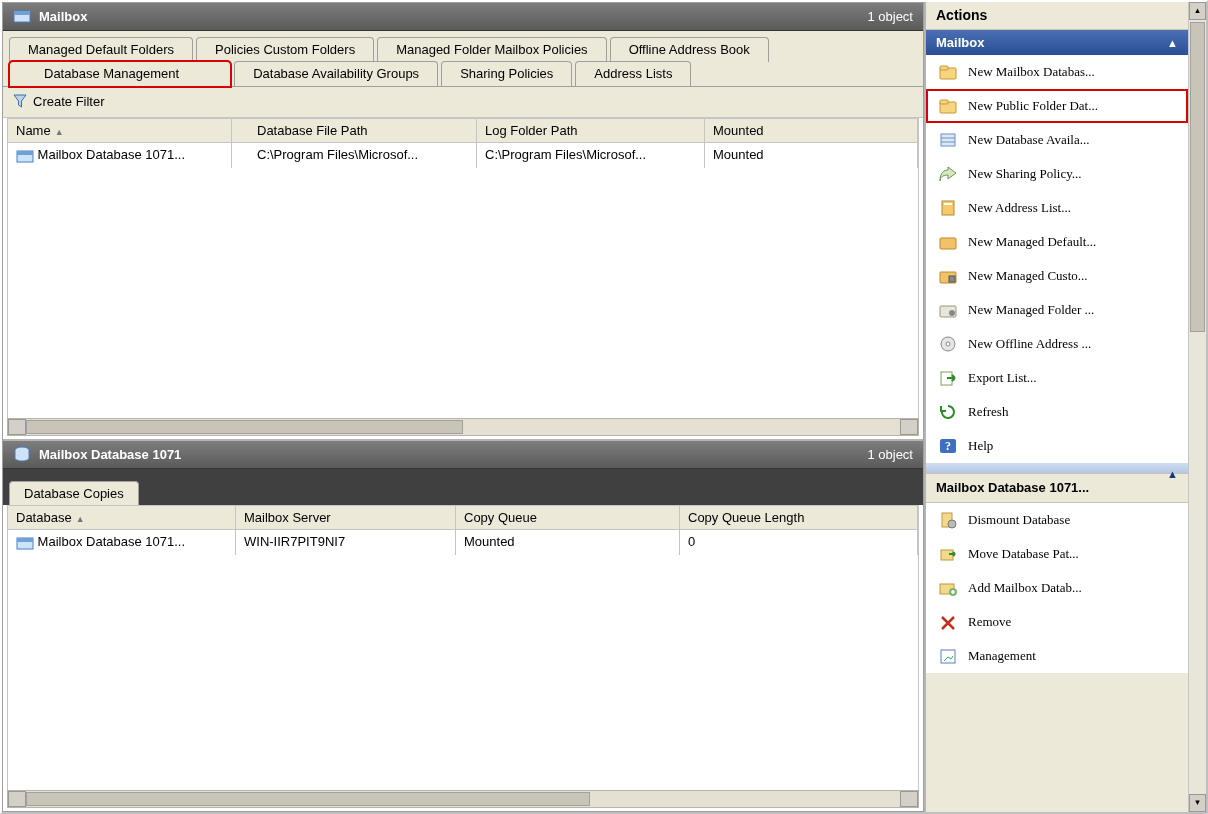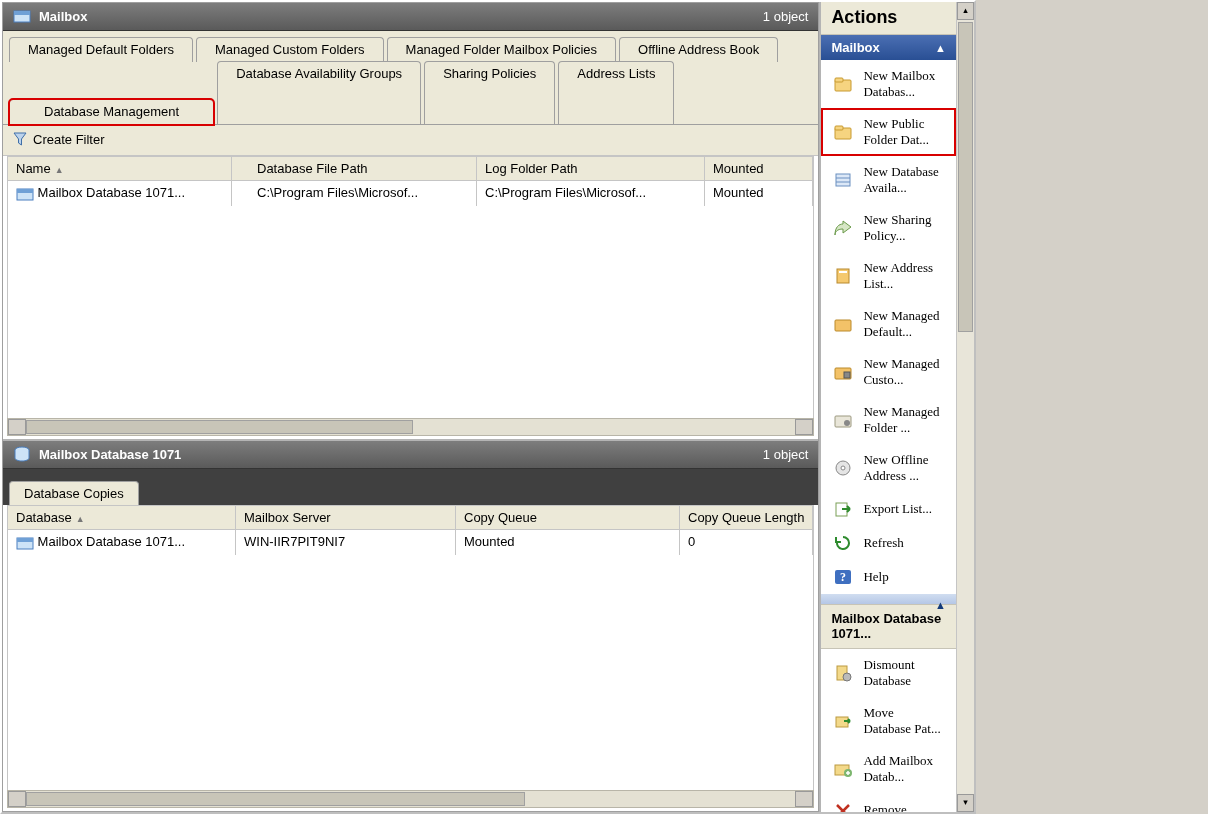--- a/index.html
+++ b/index.html
@@ -1,37 +1,37 @@
 <!DOCTYPE html>
 <html><head>
 <meta charset="utf-8">
 <style>
   * { box-sizing: border-box; margin: 0; padding: 0; }
   body { font-family: Tahoma, Verdana, sans-serif; font-size: 13px; background: #d4d0c8; overflow: hidden; }
-  .main-container { display: flex; width: 976px; height: 814px; border: 2px solid #bfbfbf; border-top: 2px solid #fff; border-left: 2px solid #fff; }
+  .main-container { display: flex; width: 1208px; height: 814px; border: 2px solid #bfbfbf; border-top: 2px solid #fff; border-left: 2px solid #fff; }
   .left-panel { flex: 1; display: flex; flex-direction: column; border: 1px solid #9f9f9f; background: #fff; }
   .right-panel { width: 282px; display: flex; border-left: 2px solid #b4b4b4; border-top-color:#fff;}
   .right-content { flex:1; display:flex; flex-direction:column; background:#ece9d8;}
   .right-scroll { width: 18px; background: #e8e5d9; border-left:1px solid #c5c5c5; position:relative;}
   .right-scroll .thumb { position:absolute; top:20px; left:1px; right:1px; height:310px; background:#c8c5b8; border:1px solid #a0a0a0;}
   .right-scroll .btn { position:absolute; left:0; right:0; height:18px; background:#d4d0c8; border:1px solid #999; font-size:9px; text-align:center; line-height:14px;}
   .right-scroll .btn.up{top:0;} .right-scroll .btn.down{bottom:0;}
 
   
   .panel-titlebar { background: linear-gradient(to bottom,#7d7d7d,#5a5a5a); color:#fff; font-weight:bold; padding:5px 10px 6px 10px; display:flex; align-items:center; justify-content:space-between; border-bottom:1px solid #333; }
   .panel-titlebar .lft{display:flex;align-items:center;gap:8px;}
   .panel-titlebar .count{font-weight:normal;}
   .tb-icon { width:18px; height:16px; display:inline-block; }
 
   
   .tabs-area{background:#ece9d8; border-bottom:1px solid #9f9f9f; padding-top:6px;}
   .tab-row{display:flex; gap:0; padding:0 6px;}
   .tab{ padding:4px 18px 5px 18px; background:#ece9d8; border:1px solid #9f9f9f; border-bottom:none; border-radius:4px 4px 0 0; margin-right:3px; cursor:pointer; white-space:nowrap;}
   .tab-row.row2{margin-top:-1px;}
-  .tab.active{background:#ece9d8; position:relative; z-index:2; border-bottom:1px solid #ece9d8; margin-bottom:-1px; padding-left:34px; padding-right:34px;margin-top:38px;}
+  .tab.active{background:#ece9d8; position:relative; z-index:2; border-bottom:1px solid #ece9d8; margin-bottom:-1px; padding-left:34px; padding-right:51px;}
   .tab.highlight{ outline:2px solid #d80000; outline-offset:-1px;}
 
   .filter-bar{background:#ece9d8; padding:7px 10px; display:flex; align-items:flex-start; gap:6px; border-bottom:1px solid #c5c5c5;}
   .filter-icon{width:14px;height:16px;}
 
   
   .grid-wrap{flex:1; display:flex; flex-direction:column; background:#fef9c3; margin:0 4px 3px 4px;}
   .grid-head{display:flex; background:#ece9d8; border:1px solid #c5c5c5;}
   .grid-head .col, .grid-row .cell{padding:4px 8px; border-right:1px solid #c5c5c5; overflow:hidden; text-overflow:ellipsis; white-space:nowrap;}
   .grid-head .col{cursor:pointer;}
@@ -47,21 +47,21 @@
   .col-a{width:224px;} .col-b{width:228px;margin-left:17px;} .col-c{width:228px;} .col-d{flex:1;}
   .col2-a{width:228px;} .col2-b{width:220px;} .col2-c{width:224px;} .col2-d{flex:1;}
 
   
   .lower{border-top:2px solid #b4b4b4;display:flex;flex-direction:column;}
   .lower .tab-row{padding:12px 6px 0 6px; background:#404040;}
   .subtabs{background:#ece9d8;}
   .lower .tab{padding:4px 14px;}
 
   
-  .actions-title{background:#ece9d8; padding:5px 10px 6px 10px; font-weight:bold; font-size:18px; border-bottom:1px solid #c7c4b6;}
+  .actions-title{background:#ece9d8; padding:5px 10px 6px 10px; font-weight:bold; font-size:14px; border-bottom:1px solid #c7c4b6;}
   .actions-scroll{flex:1; overflow:hidden auto;}
   .section-head{background:linear-gradient(to bottom,#4b6fb3,#294f94); color:#fff; font-weight:bold; padding:5px 10px; display:flex; justify-content:space-between; align-items:center;}
   .section-head .chev{font-size:11px;}
   .action-item{display:flex; align-items:center; gap:10px; padding:8px 12px; cursor:pointer; background:#fff; border-bottom:0;}
   .action-item .icon{width:20px;height:18px;display:flex;align-items:center;justify-content:center;}
   .action-item.highlighted{ outline:2px solid #d80000; outline-offset:-2px;}
   .action-item .arrow{margin-left:auto; font-size:12px;}
   .sect2-head{background:linear-gradient(to bottom,#d0ddf0,#b5c7e6); color:#002a6c; position:relative;}
   .sect2-head .chev{position:absolute;right:10px;top:5px;color:#123a7a;}
   .sect-title{background:#ece9d8; font-weight:bold; padding:6px 10px 7px 10px; border-top:1px solid #c7c4b6;border-bottom:1px solid #c7c4b6;}
@@ -83,21 +83,21 @@
             </svg>
         </span>
         <span>Mailbox</span>
       </div>
       <span class="count">1 object</span>
     </div>
 
     <div class="tabs-area">
       <div class="tab-row" id="tabs-row1">
           <div class="tab">Managed Default Folders</div>
-          <div class="tab">Managed Custom Folders</div>
+          <div class="tab">Policies Custom Folders</div>
           <div class="tab">Managed Folder Mailbox Policies</div>
           <div class="tab">Offline Address Book</div>
         </div>
       <div class="tab-row row2" id="tabs-row2">
           <div class="tab active highlight">Database Management</div>
           <div class="tab">Database Availability Groups</div>
           <div class="tab">Sharing Policies</div>
           <div class="tab">Address Lists</div>
         </div>
     </div>

